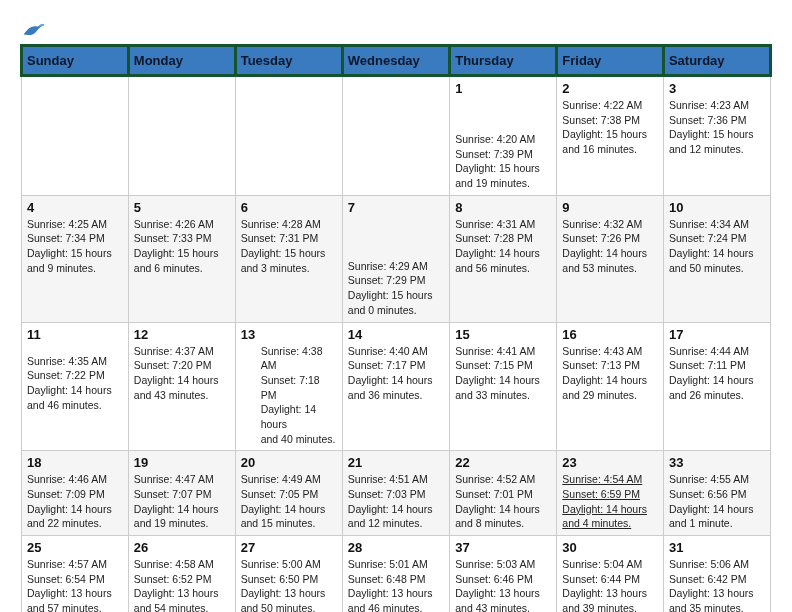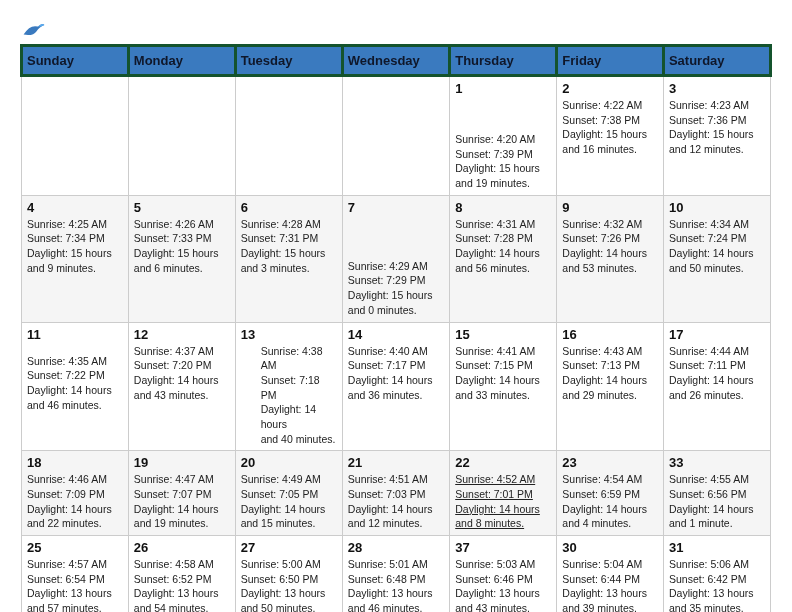--- a/index.html
+++ b/index.html
@@ -270,28 +270,28 @@
         </td>
         <td>
           <div class="day-number">21</div>
           <div class="day-info" style="white-space: pre-line;">Sunrise: 4:51 AM
 Sunset: 7:03 PM
 Daylight: 14 hours
 and 12 minutes.</div>
         </td>
         <td>
           <div class="day-number">22</div>
-          <div class="day-info" style="white-space: pre-line; text-decoration: underline;">Sunrise: 4:52 AM
+          <div class="day-info" style="white-space: pre-line;">Sunrise: 4:52 AM
 Sunset: 7:01 PM
 Daylight: 14 hours
 and 8 minutes.</div>
         </td>
         <td>
           <div class="day-number">23</div>
-          <div class="day-info" style="white-space: pre-line;">Sunrise: 4:54 AM
+          <div class="day-info" style="white-space: pre-line; text-decoration: underline;">Sunrise: 4:54 AM
 Sunset: 6:59 PM
 Daylight: 14 hours
 and 4 minutes.</div>
         </td>
         <td>
           <div class="day-number">33</div>
           <div class="day-info" style="white-space: pre-line;">Sunrise: 4:55 AM
 Sunset: 6:56 PM
 Daylight: 14 hours
 and 1 minute.</div>

